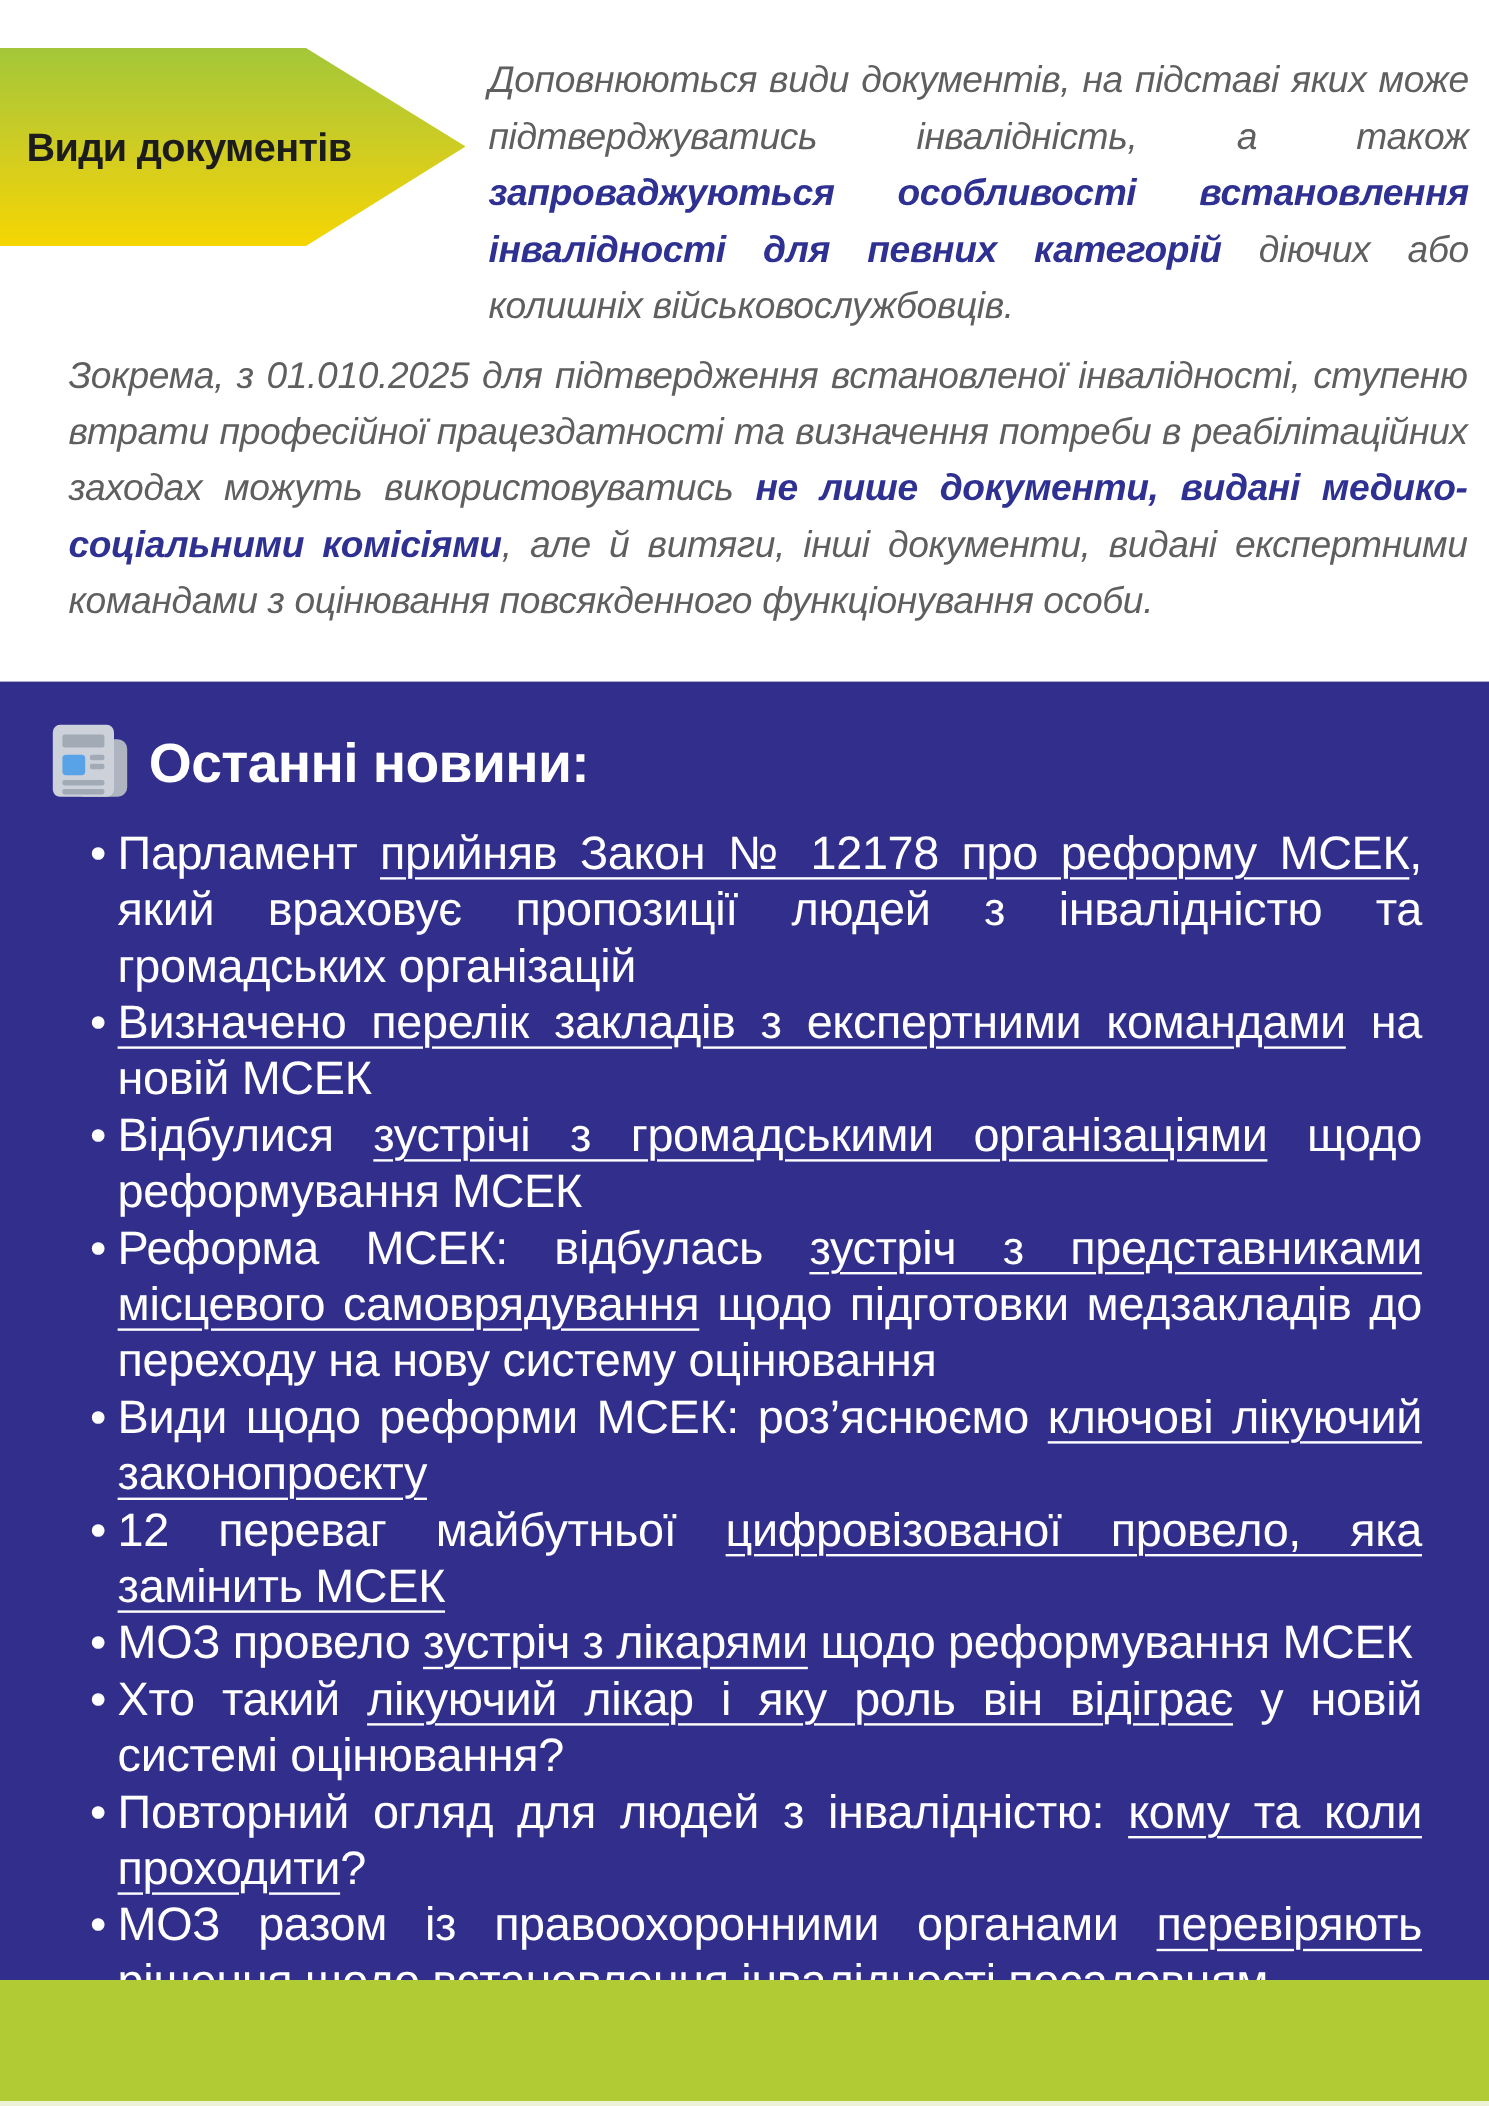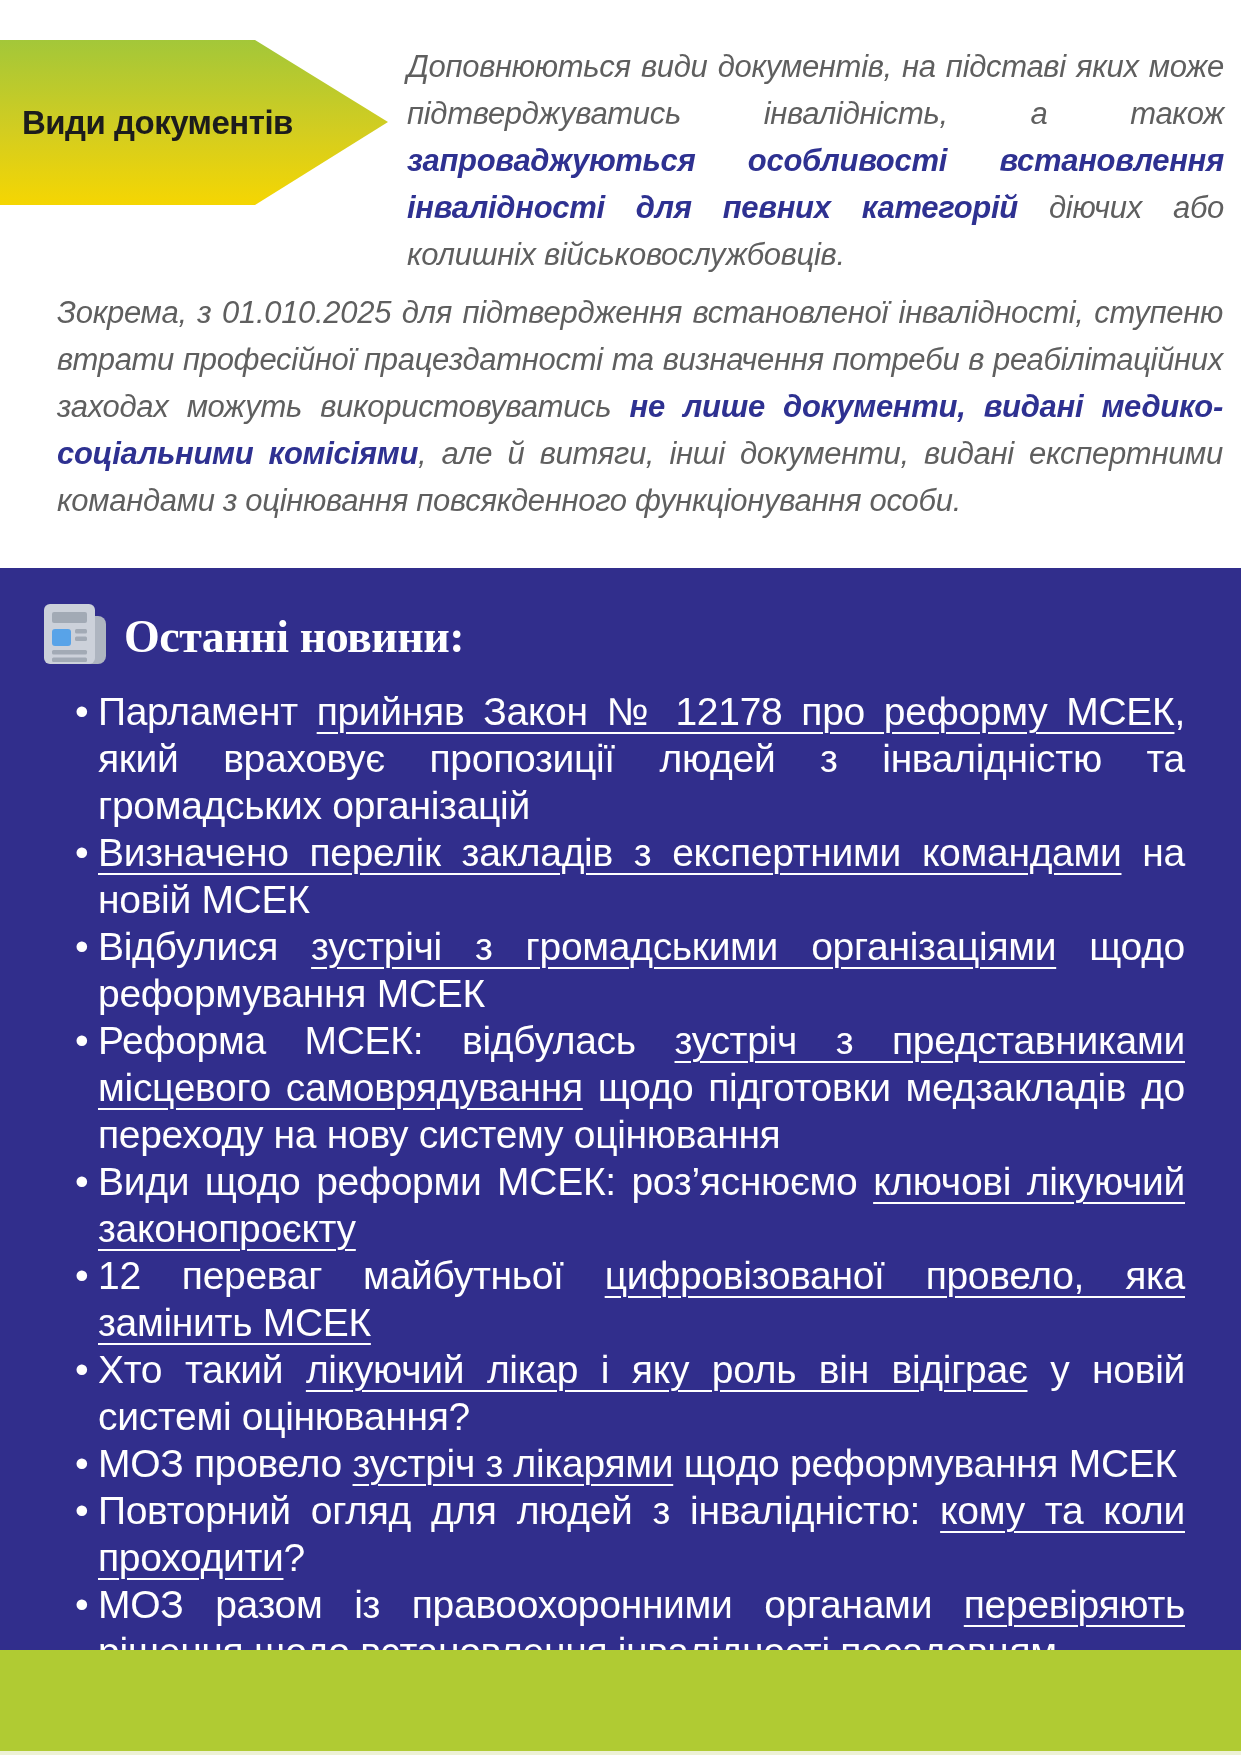--- a/index.html
+++ b/index.html
@@ -47,21 +47,20 @@
   .news-header {
     position:absolute; left:40px; top:34px;
     display:flex; align-items:center; gap:16px;
   }
   .news-icon { width:68px; height:68px; flex:0 0 auto; }
   .news-icon svg { width:68px; height:68px; display:block; }
   .news-title {
     margin:0; color:#ffffff;
     font-size:46px; font-weight:bold; letter-spacing:-0.5px;
     white-space:nowrap;
-    font-family:Liberation Serif, serif;
   }
   .news-list {
     position:absolute; left:75px; top:120px;
     width:1110px;
     margin:0; padding:0; list-style:none;
     color:#ffffff;
     font-size:39px; line-height:47px;
     text-align:justify; letter-spacing:-0.3px;
   }
   .news-list li { position:relative; padding-left:23px; }
@@ -121,22 +120,22 @@
       <h2 class="news-title">Останні новини:</h2>
     </div>
 
     <ul class="news-list">
       <li><span>Парламент </span><a class="news-link">прийняв Закон №  12178 про реформу МСЕК</a><span>, який враховує пропозиції людей з інвалідністю та громадських організацій</span></li>
       <li><span></span><a class="news-link">Визначено перелік закладів з експертними командами</a><span> на новій МСЕК</span></li>
       <li><span>Відбулися </span><a class="news-link">зустрічі з громадськими організаціями</a><span> щодо реформування МСЕК</span></li>
       <li><span>Реформа МСЕК: відбулась </span><a class="news-link">зустріч з представниками місцевого самоврядування</a><span> щодо підготовки медзакладів до переходу на нову систему оцінювання</span></li>
       <li><span>Види щодо реформи МСЕК: роз’яснюємо </span><a class="news-link">ключові лікуючий законопроєкту</a><span></span></li>
       <li><span>12 переваг майбутньої </span><a class="news-link">цифровізованої провело, яка замінить МСЕК</a><span></span></li>
+      <li><span>МОЗ провело </span><a class="news-link">зустріч з лікарями</a><span> щодо реформування МСЕК</span></li>
       <li><span>Хто такий </span><a class="news-link">лікуючий лікар і яку роль він відіграє</a><span> у новій системі оцінювання?</span></li>
-      <li><span>МОЗ провело </span><a class="news-link">зустріч з лікарями</a><span> щодо реформування МСЕК</span></li>
       <li><span>Повторний огляд для людей з інвалідністю: </span><a class="news-link">кому та коли проходити</a><span>?</span></li>
       <li><span>МОЗ разом із правоохоронними органами </span><a class="news-link">перевіряють рішення щодо встановлення інвалідності</a><span> посадовцям</span></li>
     </ul>
   </section>
 
   <footer class="footer-bar"></footer>
   <div class="footer-strip"></div>
 
 </div>
 

